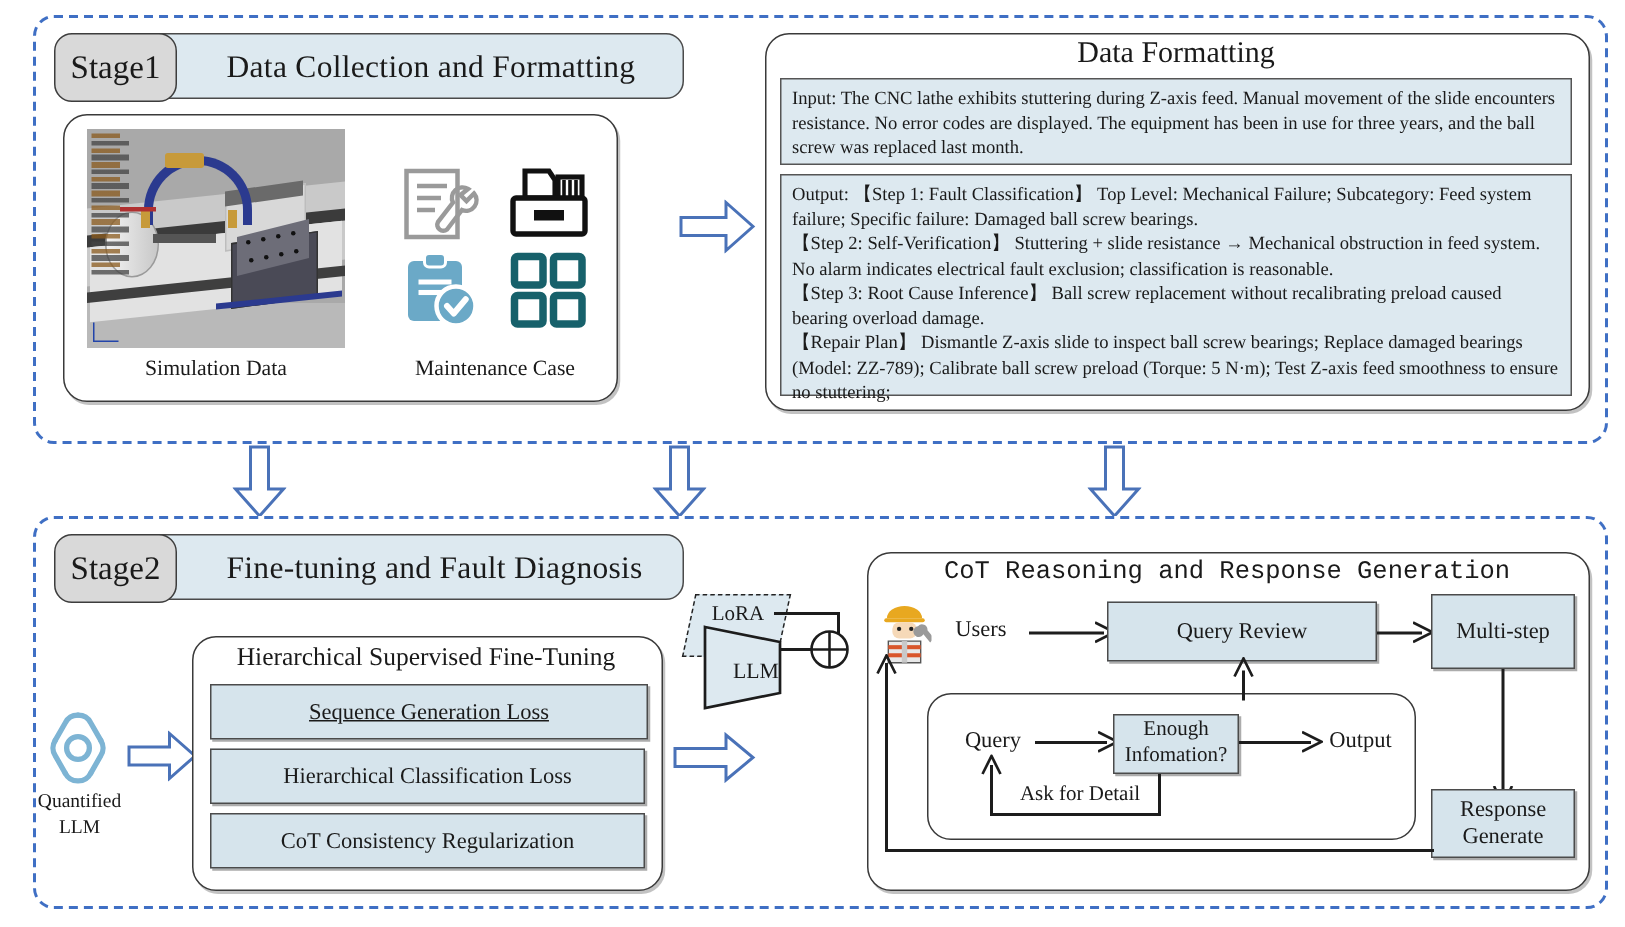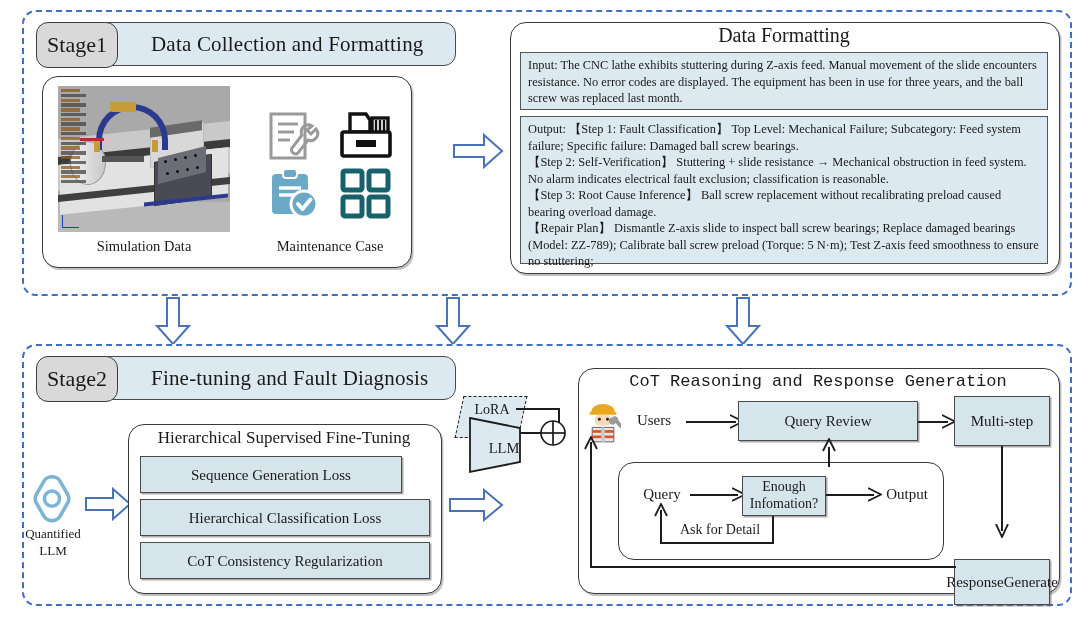--- a/index.html
+++ b/index.html
@@ -247,21 +247,21 @@
 <div class="caption" style="left:8px;top:526px;width:90px;font-size:13px;">Quantified</div>
 <div class="caption" style="left:8px;top:543px;width:90px;font-size:13px;">LLM</div>
 
 <svg class="barrow" style="left:84px;top:487px;" width="48" height="34" viewBox="0 0 48 34">
   <path d="M2 11 H29 V2 L46 17 L29 32 V23 H2 Z" fill="#fff" stroke="#4a72b8" stroke-width="2"></path>
 </svg>
 
 <div class="panel" style="left:128px;top:424px;width:312px;height:168px;"></div>
 <div class="panel-title" style="left:128px;top:428px;width:312px;font-size:17px;">Hierarchical Supervised Fine-Tuning</div>
 
-<div class="lbox" style="left:140px;top:456px;width:262px;height:37px;">Sequence Generation Loss</div>
+<div class="lbox" style="left:140px;top:456px;width:292px;height:37px;text-decoration:underline;">Sequence Generation Loss</div>
 <div class="lbox" style="left:140px;top:499px;width:290px;height:37px;">Hierarchical Classification Loss</div>
 <div class="lbox" style="left:140px;top:542px;width:290px;height:37px;">CoT Consistency Regularization</div>
 
 <div id="lora-shape"></div>
 <div id="lora-label">LoRA</div>
 
 <svg class="abs" style="left:464px;top:414px;" width="64" height="62" viewBox="0 0 64 62">
   <path d="M6 4 L56 14 L56 48 L6 58 Z" fill="#dde9f0" stroke="#1c1c1c" stroke-width="1.8"></path>
 </svg>
 <div id="llm-label">LLM</div>
@@ -312,21 +312,21 @@
 
 <div class="lbox" style="left:954px;top:396px;width:96px;height:50px;flex-direction:column;">
   <span>Multi-step</span>
 </div>
 
 <div class="line vline abs" style="left:1001px;top:446px;height:85px;"></div>
 <svg class="abs" style="left:995px;top:524px;" width="14" height="14" viewBox="0 0 14 14">
   <path d="M1 0 L7 13 L13 0" fill="none" stroke="#1d1d1d" stroke-width="1.8"></path>
 </svg>
 
-<div class="lbox" style="left:954px;top:559px;width:96px;height:46px;flex-direction:row;">
+<div class="lbox" style="left:954px;top:526px;width:96px;height:46px;flex-direction:column;">
   <span>Response</span>
   <span>Generate</span>
 </div>
 
 <div class="line hline abs" style="left:590px;top:566px;width:366px;"></div>
 <div class="line vline abs" style="left:590px;top:442px;height:126px;"></div>
 <svg class="abs" style="left:584px;top:436px;" width="14" height="14" viewBox="0 0 14 14">
   <path d="M1 13 L7 1 L13 13" fill="none" stroke="#1d1d1d" stroke-width="1.8"></path>
 </svg>
 

